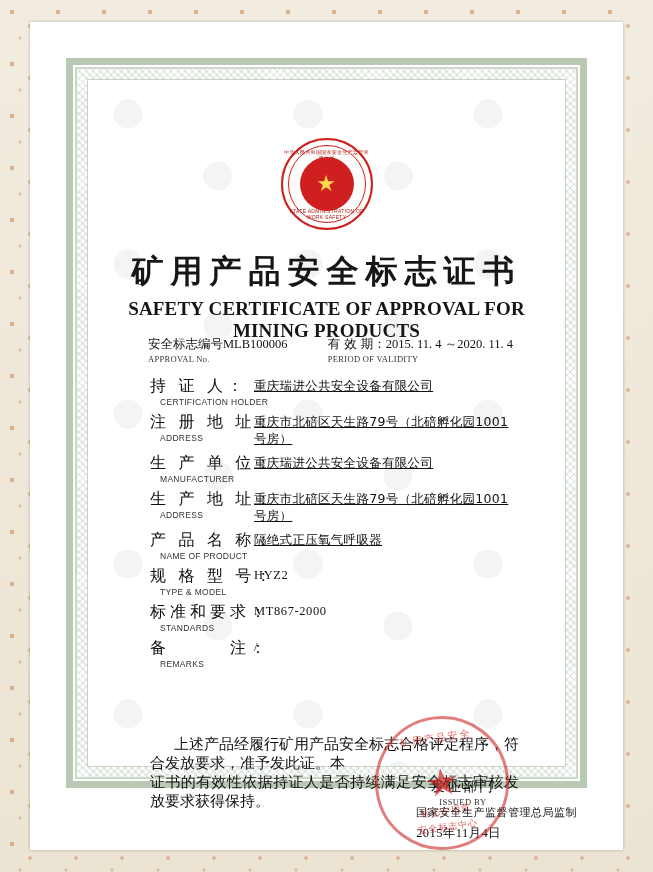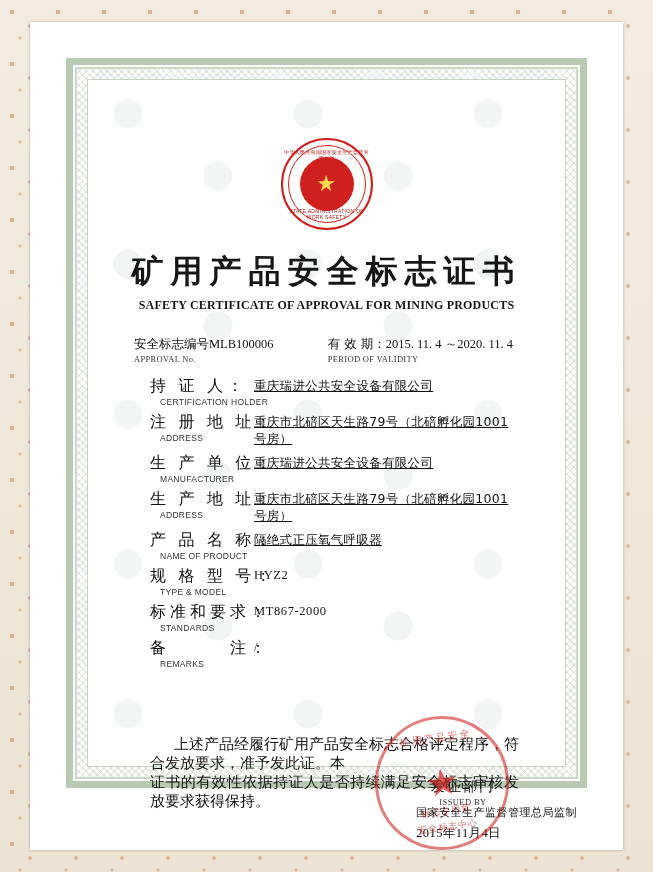--- a/index.html
+++ b/index.html
@@ -141,29 +141,29 @@
     letter-spacing: 7px;
     color: #161616;
   }
   .title-en {
     position: absolute;
     left: 0; right: 0;
     top: 218px;
     text-align: center;
     font-family: "Liberation Serif", serif;
     font-weight: bold;
-    font-size: 12px;
+    font-size: 19px;
     letter-spacing: .2px;
     color: #161616;
   }
 
   
   .hdr {
     position: absolute;
-    left: 46px;
+    left: 60px;
     right: 52px;
     top: 256px;
     display: flex;
     justify-content: space-between;
     align-items: flex-start;
   }
   .hdr-block { position: relative; }
   .hdr-line1 {
     font-family: "DejaVu Sans", sans-serif;
     font-size: 12.5px;

